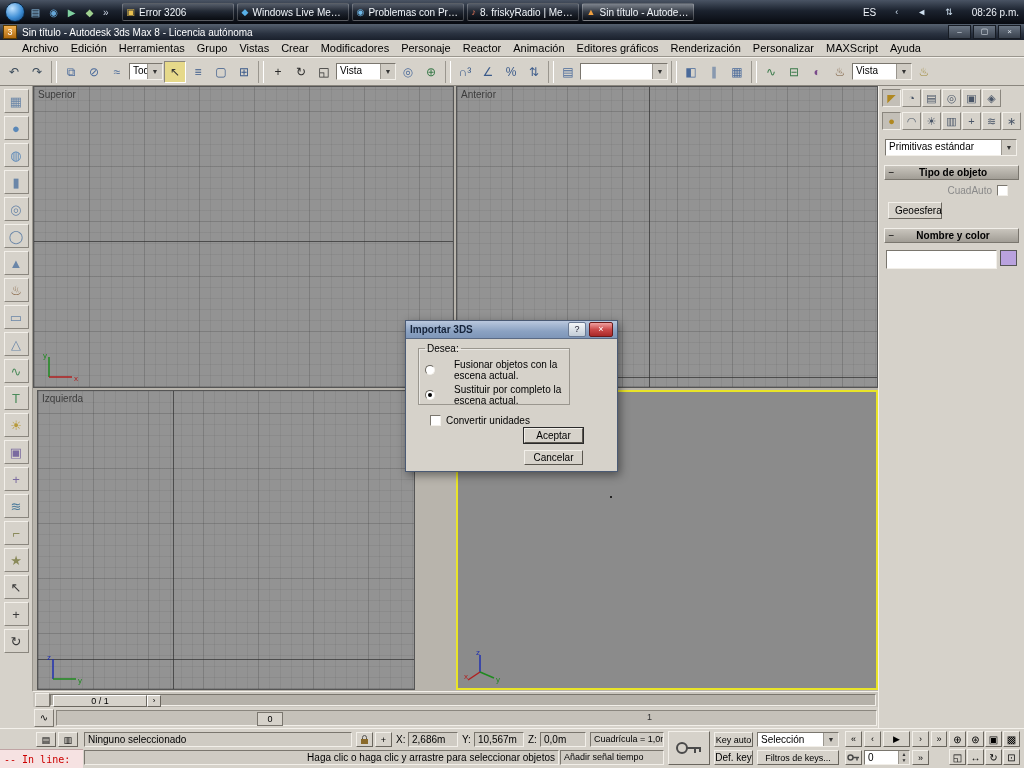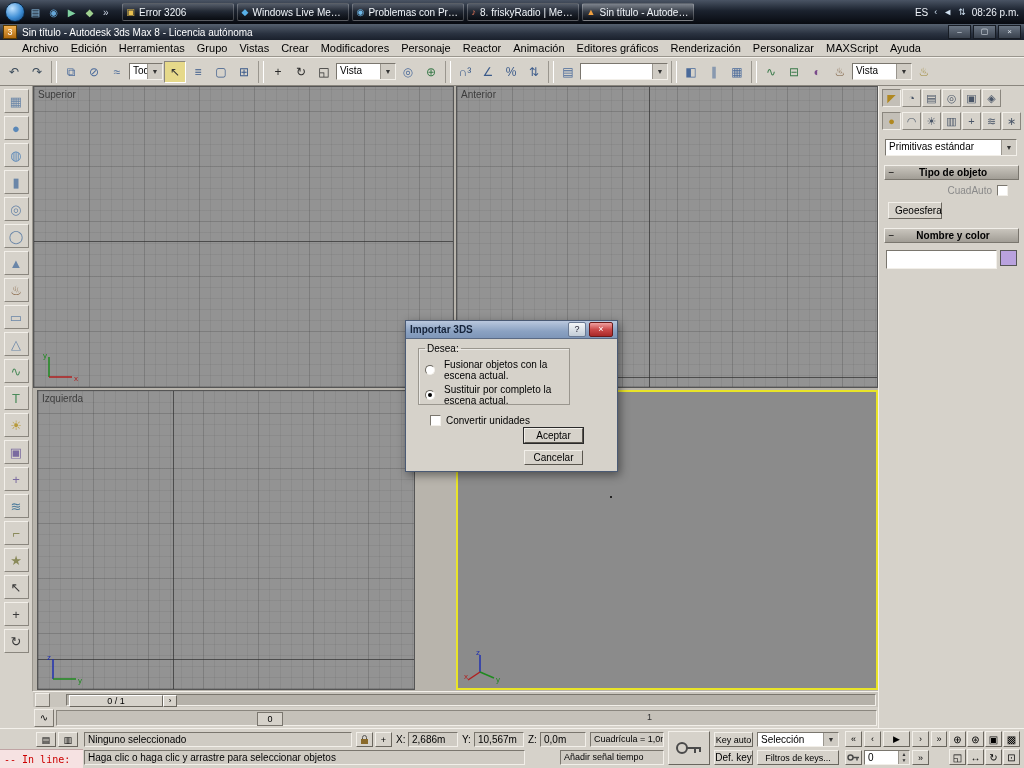--- a/index.html
+++ b/index.html
@@ -16,21 +16,21 @@
   .ql{width:17px;height:17px;display:flex;align-items:center;justify-content:center;
       font-size:10px;color:var(--ic,#9cc4e0);}
   .chev{color:#cdd6e4;font-size:10px;padding:0 3px;}
   .tasks{display:flex;gap:3px;margin-left:8px;}
   .task{width:112px;height:18px;border:1px solid rgba(255,255,255,.22);border-radius:2px;
         background:linear-gradient(rgba(255,255,255,.14),rgba(255,255,255,.03) 50%,rgba(0,0,0,.28));
         display:flex;align-items:center;gap:4px;padding:0 4px;box-sizing:border-box;overflow:hidden;}
   .task.active{background:linear-gradient(rgba(255,255,255,.34),rgba(255,255,255,.12) 50%,rgba(0,0,0,.15));}
   .task-ico{font-size:9px;color:var(--ic,#cfe2f3);flex:0 0 auto;}
   .task-label{color:#f2f6fa;font-size:10px;white-space:nowrap;overflow:hidden;text-overflow:ellipsis;}
-  .tray{margin-left:auto;display:flex;align-items:center;gap:6px;color:#eef2f8;font-size:10px;}
+  .tray{margin-left:auto;display:flex;align-items:center;gap:19px;color:#eef2f8;font-size:10px;}
   .tray-ico{font-size:9px;color:#cfe0f0;}
 
   
   .titlebar{position:absolute;top:24px;left:0;width:1024px;height:16px;z-index:50;
             background:linear-gradient(#55606e,#2a3240 60%,#1a202c);color:#fff;
             display:flex;align-items:center;padding:0 3px;box-sizing:border-box;}
   .win-ico{width:12px;height:12px;background:linear-gradient(#f0b050,#b06a10);border:1px solid #5a3a00;
            color:#fff;font-size:9px;line-height:12px;text-align:center;margin-right:5px;flex:0 0 auto;}
   .titlebar-text{font-size:10px;white-space:nowrap;}
   .win-controls{margin-left:auto;display:flex;gap:2px;}
@@ -101,21 +101,21 @@
   .cp-namerow{display:flex;gap:3px;padding:7px 7px 0;}
   .cp-name{flex:1;height:15px;border:1px solid;border-color:#7a766e #f2efe9 #f2efe9 #7a766e;
            background:#fff;font-family:inherit;font-size:10px;min-width:0;}
   .cp-swatch{width:17px;height:16px;border:1px solid #555;box-sizing:border-box;}
 
   
   .timeslider{position:absolute;top:691px;left:33px;width:845px;height:16px;background:#c9c5bd;z-index:20;
               border-top:1px solid #f4f1eb;display:flex;align-items:center;padding:1px 2px;box-sizing:border-box;}
   .ts-btn{width:13px;height:12px;font-size:8px;display:flex;align-items:center;justify-content:center;
           background:#d6d2ca;border:1px solid;border-color:#f2efe9 #7a766e #7a766e #f2efe9;flex:0 0 auto;}
-  .ts-track{flex:1;height:12px;background:#b5b1a9;margin-left:16px;position:relative;box-sizing:border-box;
+  .ts-track{flex:1;height:12px;background:#b5b1a9;margin-left:0;position:relative;box-sizing:border-box;
             border:1px solid;border-color:#7a766e #f2efe9 #f2efe9 #7a766e;}
   .ts-thumb{position:absolute;left:2px;top:0;width:92px;height:10px;background:#d6d2ca;
             border:1px solid;border-color:#fff #6a665e #6a665e #fff;font-size:9px;text-align:center;line-height:10px;}
   .ts-next{position:absolute;left:96px;top:0;width:12px;height:10px;font-size:8px;text-align:center;line-height:10px;
            background:#d6d2ca;border:1px solid;border-color:#fff #6a665e #6a665e #fff;}
   .trackbar{position:absolute;top:707px;left:33px;width:845px;height:21px;background:#d6d2ca;z-index:20;
             display:flex;align-items:center;padding:2px 1px;box-sizing:border-box;}
   .tb-mini{width:18px;height:16px;font-size:10px;display:flex;align-items:center;justify-content:center;
            background:#d6d2ca;border:1px solid;border-color:#f2efe9 #7a766e #7a766e #f2efe9;flex:0 0 auto;}
   .tb-track{flex:1;height:16px;margin-left:2px;background:#c5c1b9;position:relative;box-sizing:border-box;
@@ -148,21 +148,21 @@
              display:flex;align-items:center;padding:0 4px;box-sizing:border-box;border-bottom:1px solid #5a6a84;}
   .dlg-title-text{flex:1;font-size:10px;font-weight:bold;color:#15233a;}
   .dlg-help{width:16px;height:13px;background:linear-gradient(#f4f6f8,#c2cdd8);border:1px solid #6a7a94;
             border-radius:2px;font-size:9px;text-align:center;line-height:12px;margin-right:3px;color:#223;}
   .dlg-close{width:22px;height:13px;background:linear-gradient(#f0a0a0,#cc4a4a 50%,#a82828);
              border:1px solid #6a1a1a;border-radius:2px;color:#fff;font-size:9px;text-align:center;line-height:12px;}
   .dlg-body{position:relative;height:132px;}
   .dlg-group{position:absolute;left:12px;top:4px;width:152px;height:62px;margin:0;padding:2px 6px;
              border:1px solid #9a968e;box-shadow:inset 1px 1px 0 rgba(255,255,255,.5);box-sizing:border-box;}
   .dlg-group legend{font-size:10px;padding:0 2px;}
-  .radio-row{display:flex;align-items:center;gap:9px;font-size:10px;margin:3px 0;}
+  .radio-row{display:flex;align-items:center;gap:19px;font-size:10px;margin:3px 0;}
   .radio{width:10px;height:10px;border-radius:50%;background:#fff;box-sizing:border-box;position:relative;flex:0 0 auto;
          border:1px solid;border-color:#6a665e #f2efe9 #f2efe9 #6a665e;}
   .radio.checked::after{content:"";position:absolute;left:2px;top:2px;width:4px;height:4px;border-radius:50%;background:#000;}
   .check-row{position:absolute;left:24px;top:76px;display:flex;gap:5px;font-size:10px;align-items:center;}
   .dlg-buttons{position:absolute;left:118px;top:89px;display:flex;flex-direction:column;gap:7px;}
   .win-btn{width:59px;height:15px;font-size:10px;background:#d6d2ca;font-family:inherit;padding:0;
            border:1px solid;border-color:#f2efe9 #5a564e #5a564e #f2efe9;}
   .win-btn.default{outline:1px solid #2a2a2a;}
 </style>
 </head>
@@ -469,21 +469,21 @@
 
     <div style="position:absolute;left:949px;top:2px;display:flex;gap:1px;">
 
     <button class="sb-btn" style="position:static;width:17px;height:16px;font-size:10px;">⊕</button>
         <button class="sb-btn" style="position:static;width:17px;height:16px;font-size:10px;">⊛</button>
         <button class="sb-btn" style="position:static;width:17px;height:16px;font-size:10px;">▣</button>
         <button class="sb-btn" style="position:static;width:17px;height:16px;font-size:10px;">▩</button>
       </div>
 
     <div class="ms-strip">-- In line:</div>
-    <div class="sb-field" style="left:84px;top:21px;width:441px;height:15px;">Haga clic o haga clic y arrastre para seleccionar objetos</div>
+    <div class="sb-field" style="left:84px;top:21px;width:475px;height:15px;text-align:right;">Haga clic o haga clic y arrastre para seleccionar objetos</div>
     <div class="sb-field" style="left:560px;top:21px;width:104px;height:15px;font-size:9px;">Añadir señal tiempo</div>
     <button class="sb-btn" style="left:714px;top:21px;width:39px;height:15px;font-size:10px;">Def. key</button>
     <button class="sb-btn" style="left:757px;top:21px;width:82px;height:15px;font-size:9px;">Filtros de keys...</button>
 
     <button class="sb-btn" style="left:845px;top:21px;width:17px;height:15px;">
       <svg width="13" height="9">
         <circle cx="3.5" cy="4.5" r="2.5" fill="none" stroke="#4a4a4a" stroke-width="1.5"></circle>
         <line x1="6" y1="4.5" x2="12" y2="4.5" stroke="#4a4a4a" stroke-width="1.5"></line>
         <line x1="10" y1="4.5" x2="10" y2="7.5" stroke="#4a4a4a" stroke-width="1.5"></line>
       </svg>

